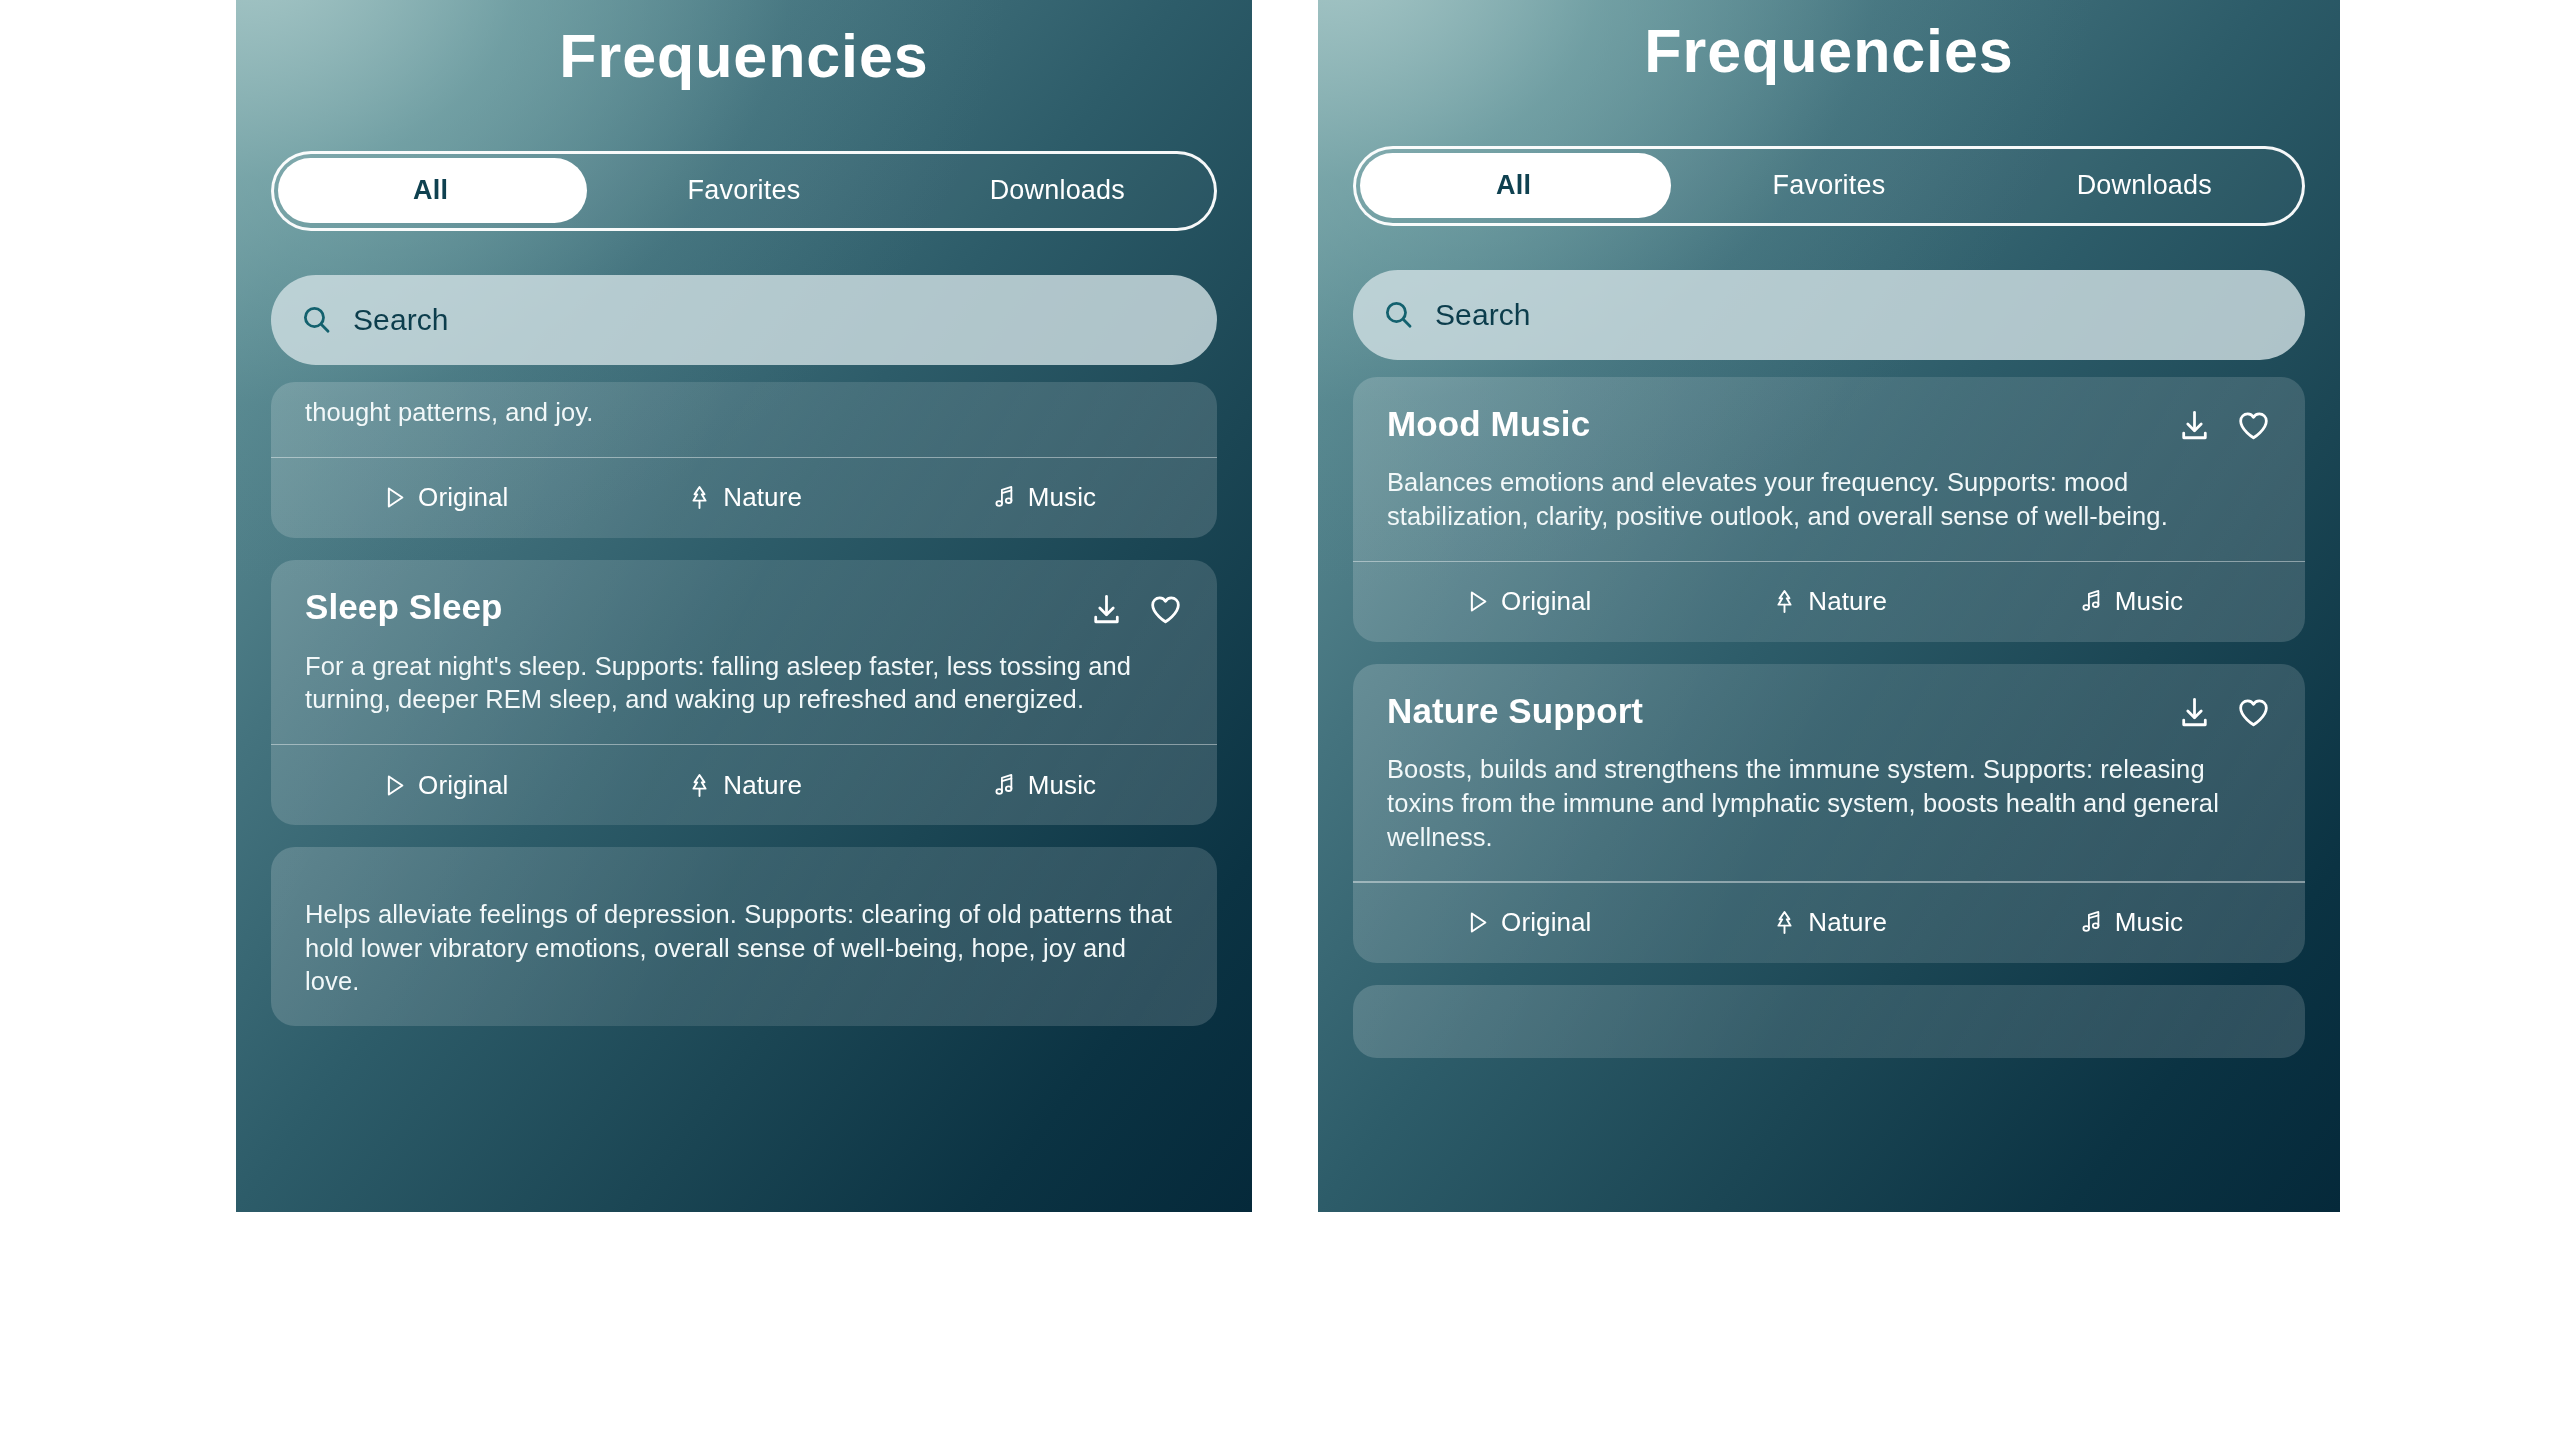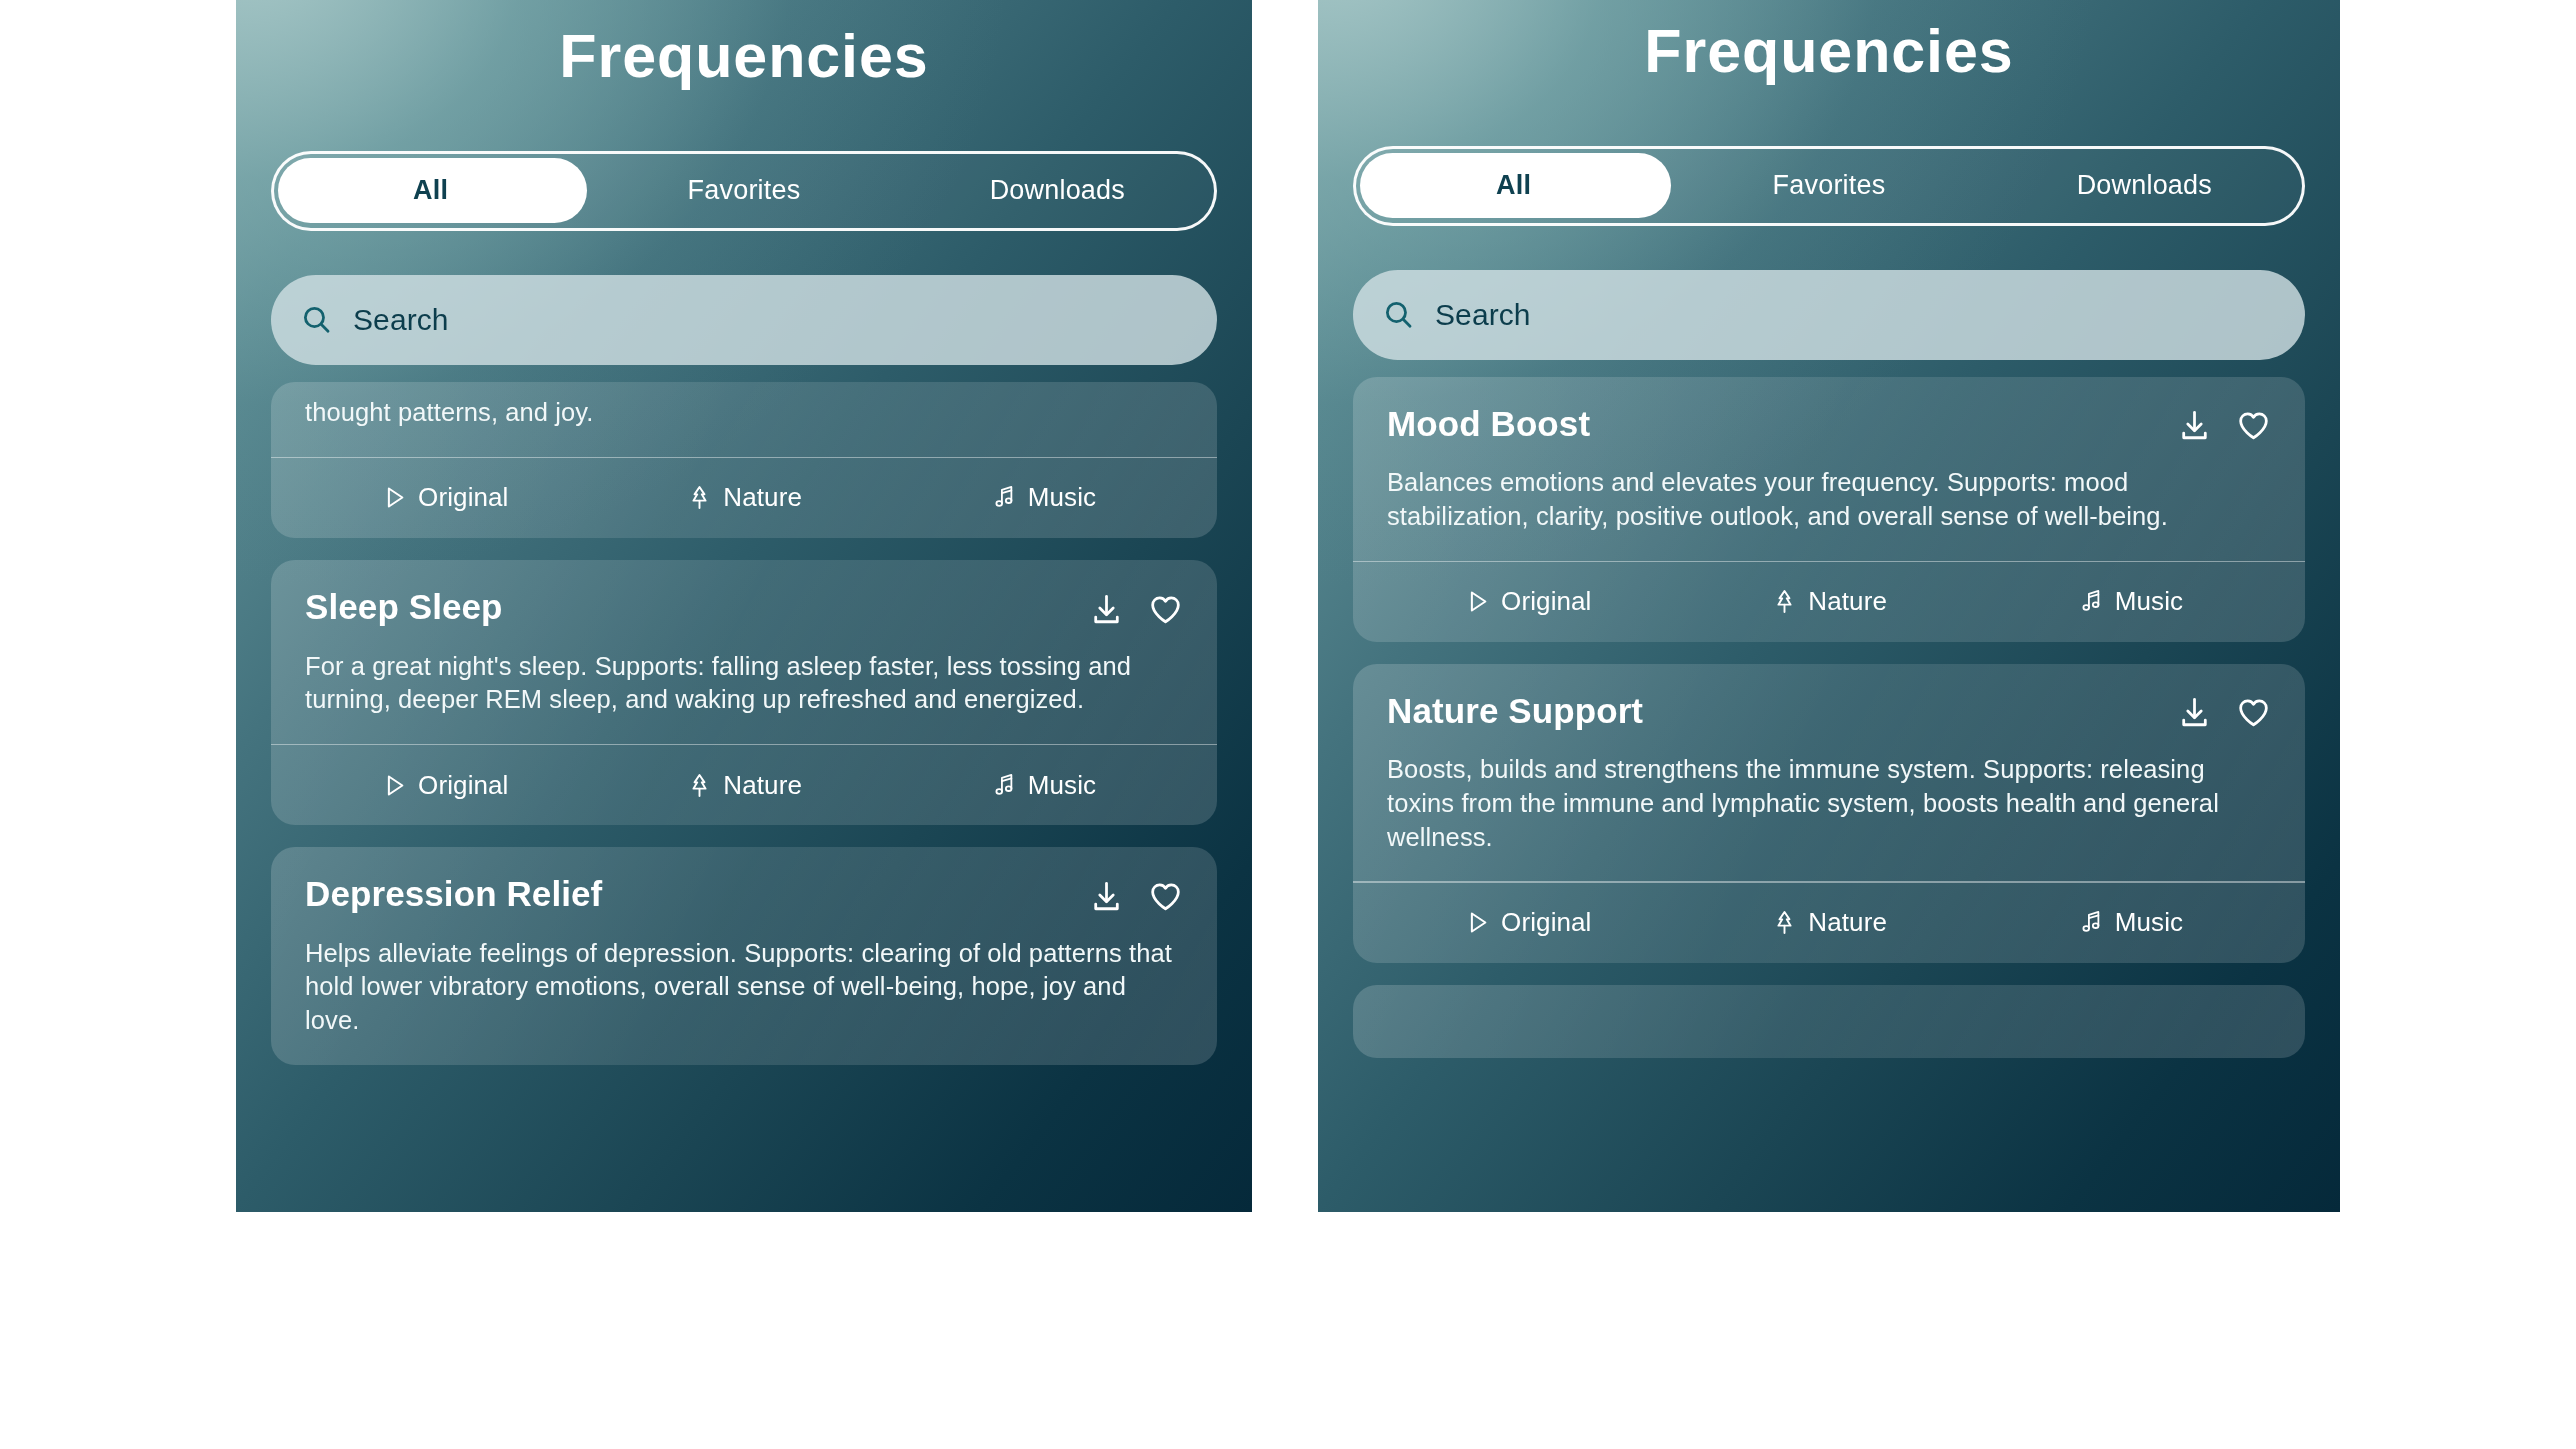--- a/index.html
+++ b/index.html
@@ -263,33 +263,20 @@
               <ellipse cx="8.2" cy="17.4" rx="2.5" ry="2.1"></ellipse>
               <ellipse cx="16.6" cy="14.8" rx="2.5" ry="2.1"></ellipse>
             </svg>
             <span>Music</span>
           </div>
         </div>
       </div>
 
       <div class="card">
         <div class="card-body">
-          <div class="card-head">
-            <div class="card-title">Depression Relief</div>
-            <div class="card-actions">
-              <svg class="icon-btn" viewBox="0 0 24 24" fill="none" stroke="#ffffff" stroke-width="1.9" stroke-linecap="round" stroke-linejoin="round">
-                <line x1="12" y1="3" x2="12" y2="15.2"></line>
-                <polyline points="7.4,11 12,15.6 16.6,11"></polyline>
-                <polyline points="4.6,17.2 4.6,20.4 19.4,20.4 19.4,17.2"></polyline>
-              </svg>
-              <svg class="icon-btn" viewBox="0 0 24 24" fill="none" stroke="#ffffff" stroke-width="1.9" stroke-linecap="round" stroke-linejoin="round">
-                <path d="M12 20.4 C12 20.4 3.2 14.9 3.2 8.9 C3.2 6.1 5.4 4 8 4 C9.8 4 11.3 5 12 6.4 C12.7 5 14.2 4 16 4 C18.6 4 20.8 6.1 20.8 8.9 C20.8 14.9 12 20.4 12 20.4 Z"></path>
-              </svg>
-            </div>
-          </div>
           <div class="card-desc">Helps alleviate feelings of depression. Supports: clearing of old patterns that hold lower vibratory emotions, overall sense of well-being, hope, joy and love.</div>
         </div>
       </div>
 
     </div>
   </div>
 
   <div class="panel panel-right">
 
     <div class="title">Frequencies</div>
@@ -307,21 +294,21 @@
           <line x1="15.4" y1="15.4" x2="20.4" y2="20.6"></line>
       </svg>
       <span class="search-ph">Search</span>
     </div>
 
     <div class="list">
 
       <div class="card">
         <div class="card-body">
           <div class="card-head">
-            <div class="card-title">Mood Boost</div>
+            <div class="card-title">Mood Music</div>
             <div class="card-actions">
               <svg class="icon-btn" viewBox="0 0 24 24" fill="none" stroke="#ffffff" stroke-width="1.9" stroke-linecap="round" stroke-linejoin="round">
                 <line x1="12" y1="3" x2="12" y2="15.2"></line>
                 <polyline points="7.4,11 12,15.6 16.6,11"></polyline>
                 <polyline points="4.6,17.2 4.6,20.4 19.4,20.4 19.4,17.2"></polyline>
               </svg>
               <svg class="icon-btn" viewBox="0 0 24 24" fill="none" stroke="#ffffff" stroke-width="1.9" stroke-linecap="round" stroke-linejoin="round">
                 <path d="M12 20.4 C12 20.4 3.2 14.9 3.2 8.9 C3.2 6.1 5.4 4 8 4 C9.8 4 11.3 5 12 6.4 C12.7 5 14.2 4 16 4 C18.6 4 20.8 6.1 20.8 8.9 C20.8 14.9 12 20.4 12 20.4 Z"></path>
               </svg>
             </div>

